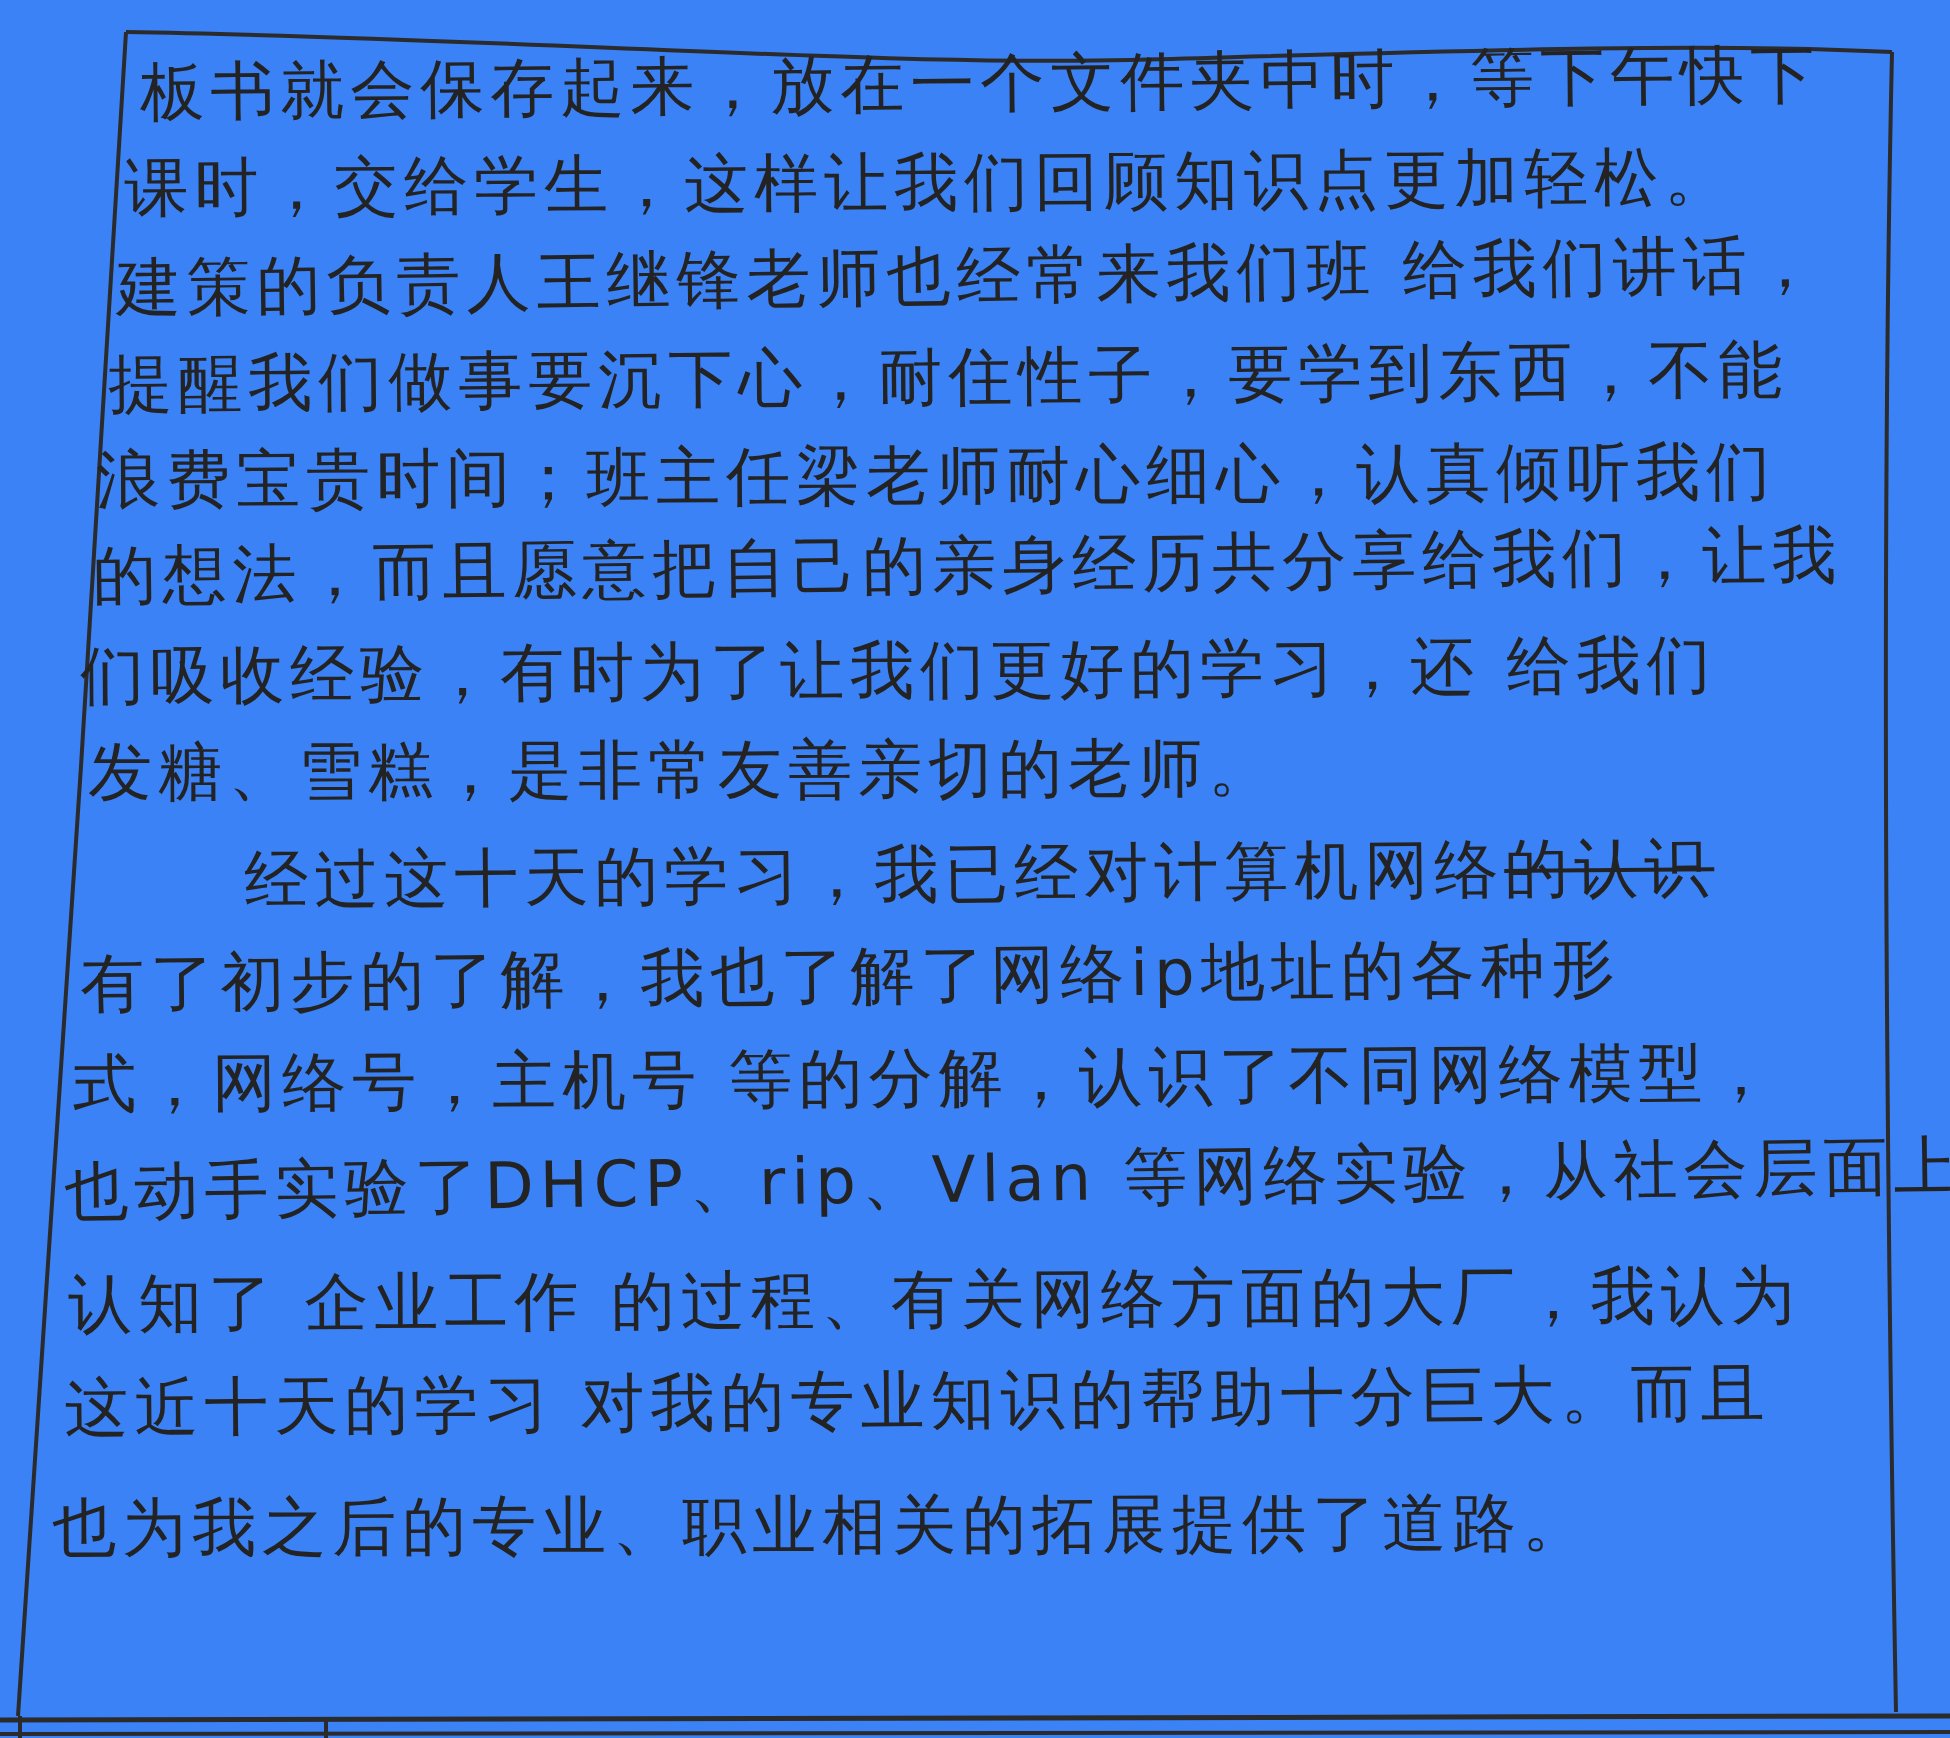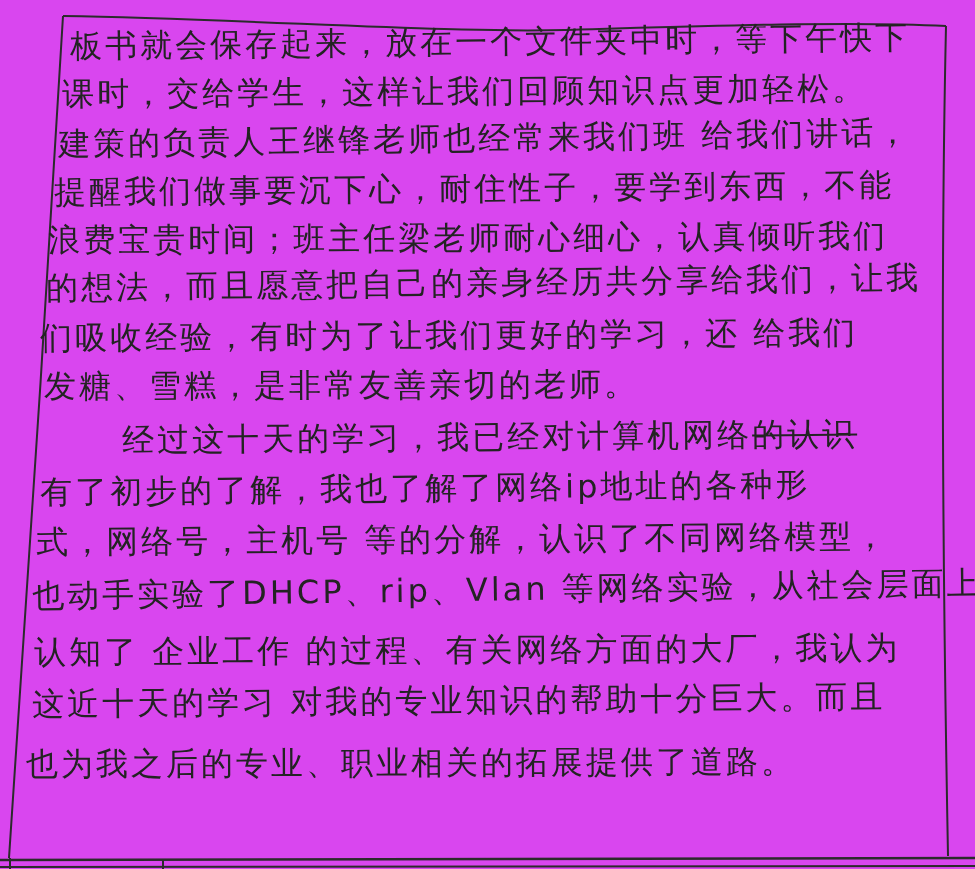--- a/index.html
+++ b/index.html
@@ -1,20 +1,20 @@
 <!DOCTYPE html>
 <html><head>
 <meta charset="utf-8">
 <style>
   html, body { margin: 0; padding: 0; background: #ffffff; }
   .photo {
     position: relative;
     width: 975px;
     height: 869px;
-    background: #d946ef;
+    background: #3b82f6;
     overflow: hidden;
     font-family: "DejaVu Sans", "Liberation Sans", sans-serif;
   }
   .border-svg {
     position: absolute;
     inset: 0;
     width: 975px;
     height: 869px;
   }
   .hand-line {

